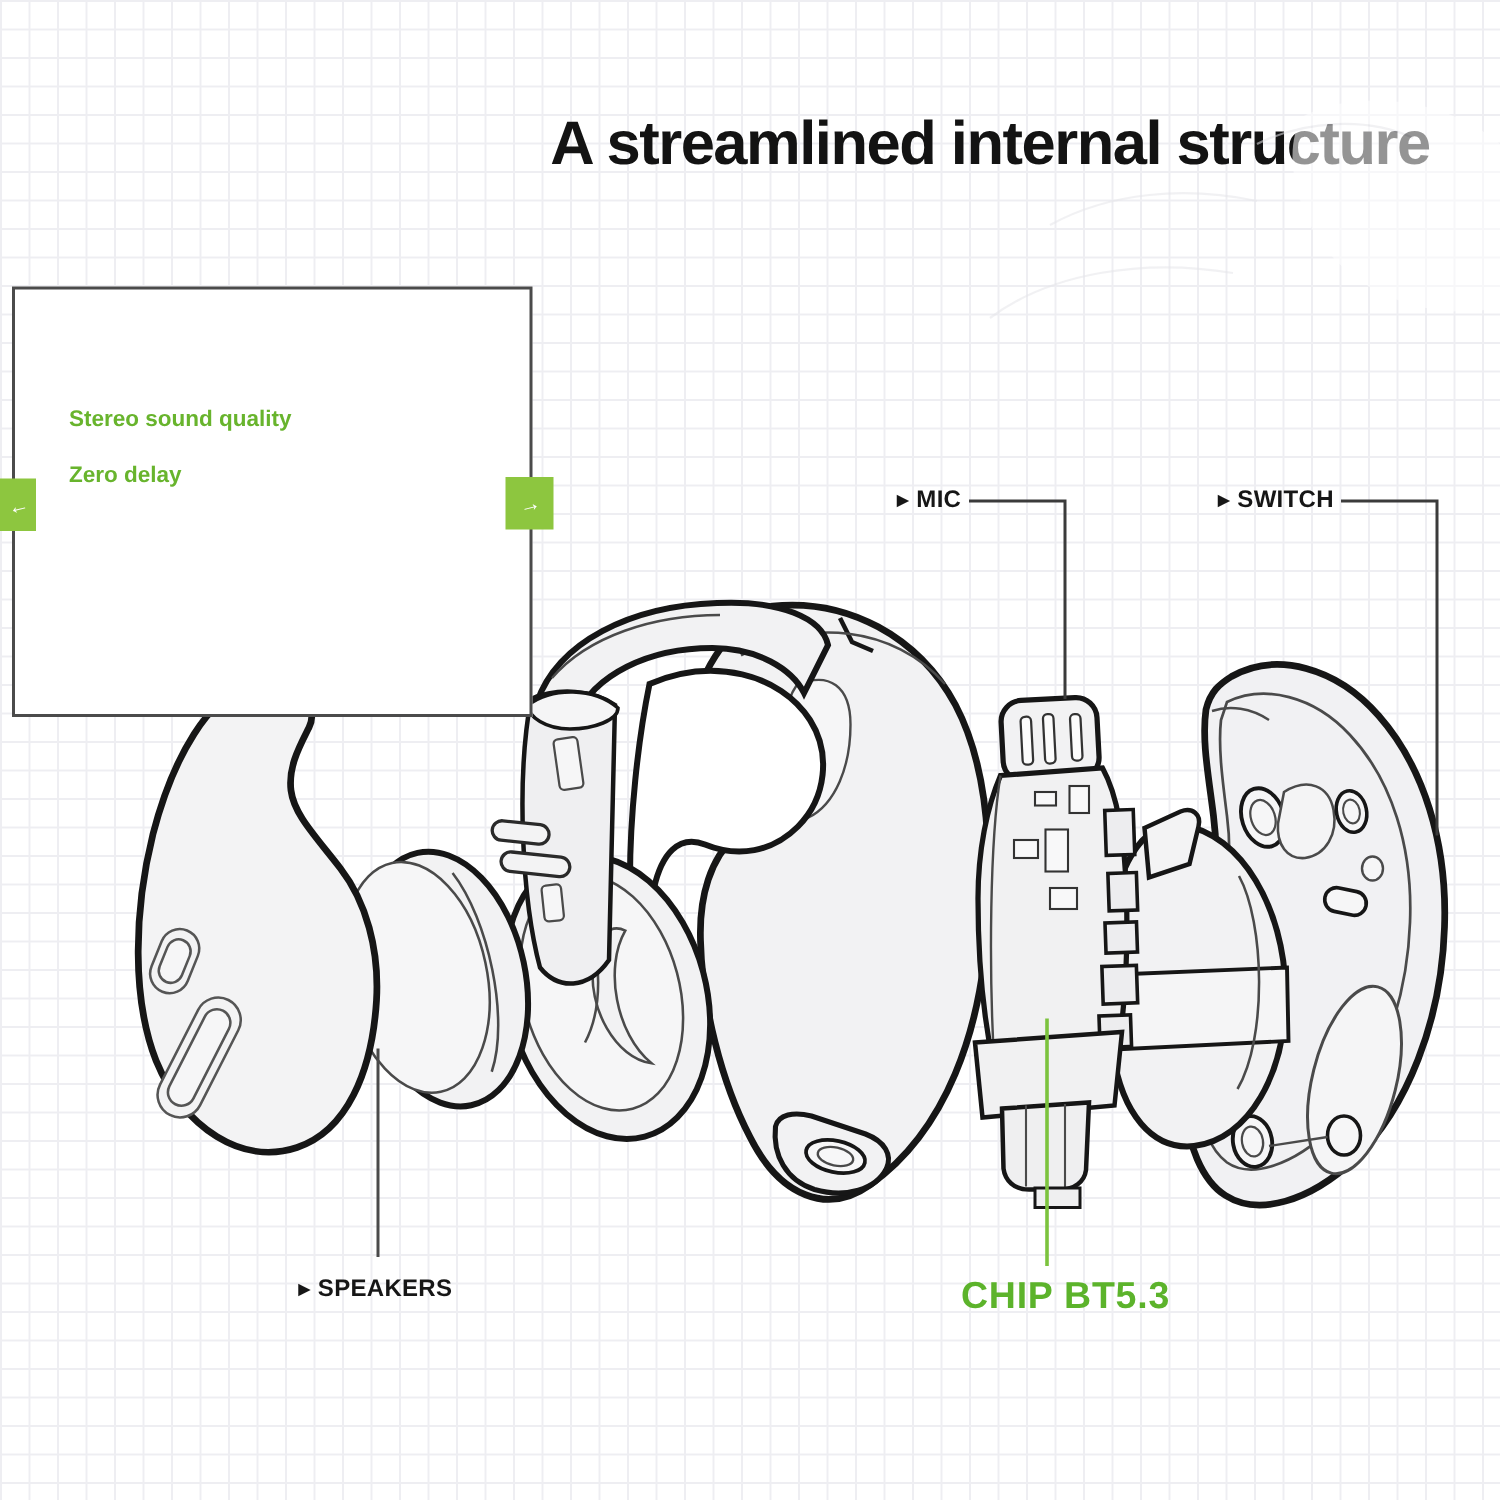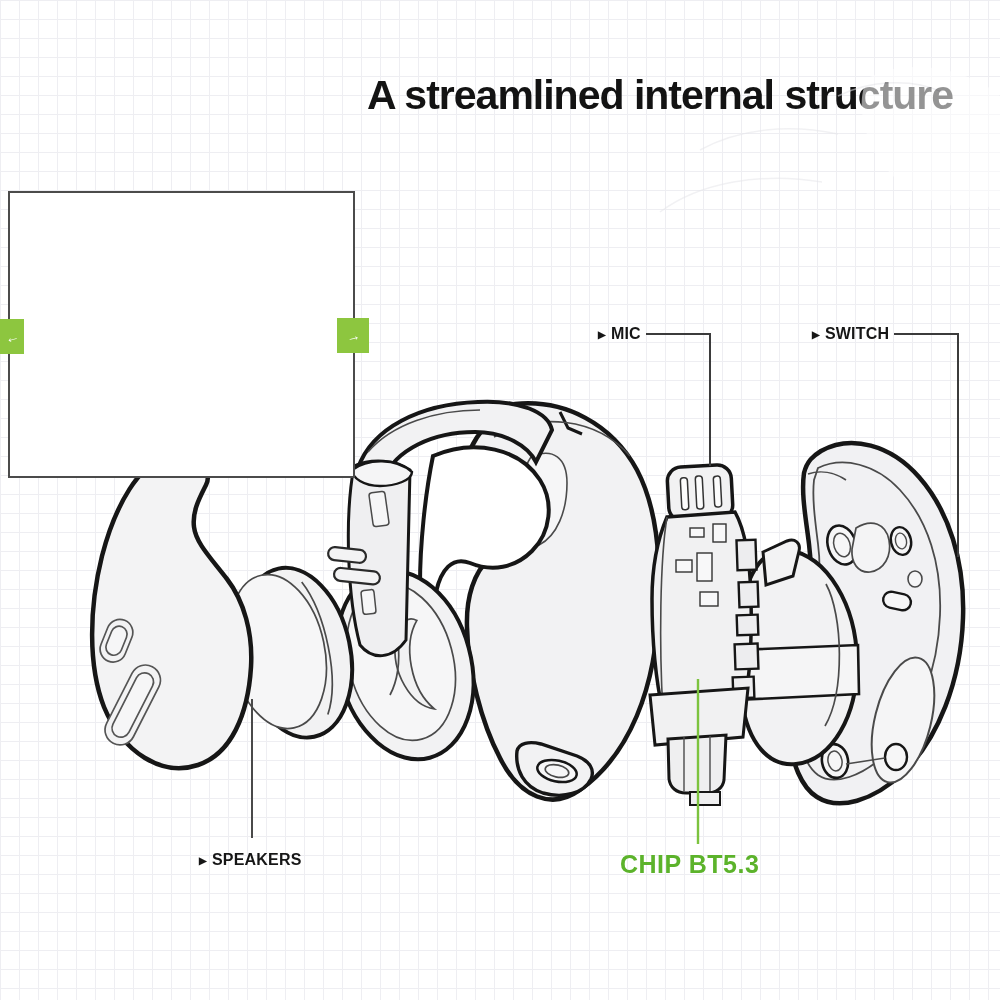--- a/index.html
+++ b/index.html
@@ -74,21 +74,21 @@
     letter-spacing:0.2px;
     white-space:nowrap;
   }
   .callout .marker{font-size:10px;line-height:1;transform:translateY(0.5px);}
   .callout-mic{left:598px;top:325px;}
   .callout-switch{left:812px;top:325px;}
   .callout-speakers{left:199px;top:851px;}
   .callout-chip{
     position:absolute;
     left:620px;top:850px;width:160px;
-    text-align:left;
+    text-align:right;
     color:var(--chip-green);
     font-size:25px;
     font-weight:700;
     letter-spacing:0.5px;
     white-space:nowrap;
   }
   svg.diagram{position:absolute;left:0;top:0;}
 </style>
 </head>
 <body>
@@ -218,20 +218,22 @@
     <g>
       <path d="M 646,334 L 710,334 L 710,466" stroke="#3b3b3b" stroke-width="2"></path>
       <path d="M 894,334 L 958,334 L 958,557" stroke="#3b3b3b" stroke-width="2"></path>
       <path d="M 252,699 L 252,838" stroke="#4a4a4a" stroke-width="2"></path>
       <path d="M 698,679 L 698,844" stroke="#7cc33e" stroke-width="2.4"></path>
     </g>
   </svg>
 
   <div class="feature-box">
     <ul class="feature-list">
+      <li>Stereo sound quality</li>
+      <li>Zero delay</li>
     </ul>
   </div>
 
   <button class="nav-btn nav-prev">
     <span>←</span>
   </button>
   <button class="nav-btn nav-next">
     <span>→</span>
   </button>
 

